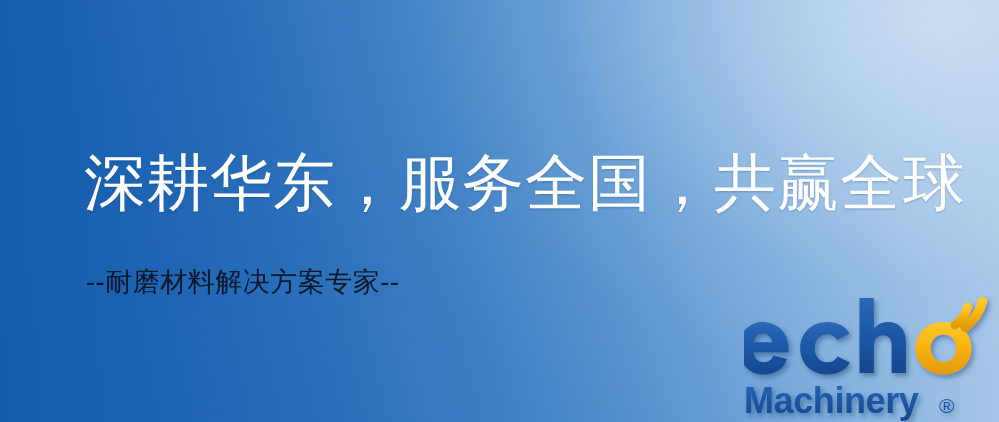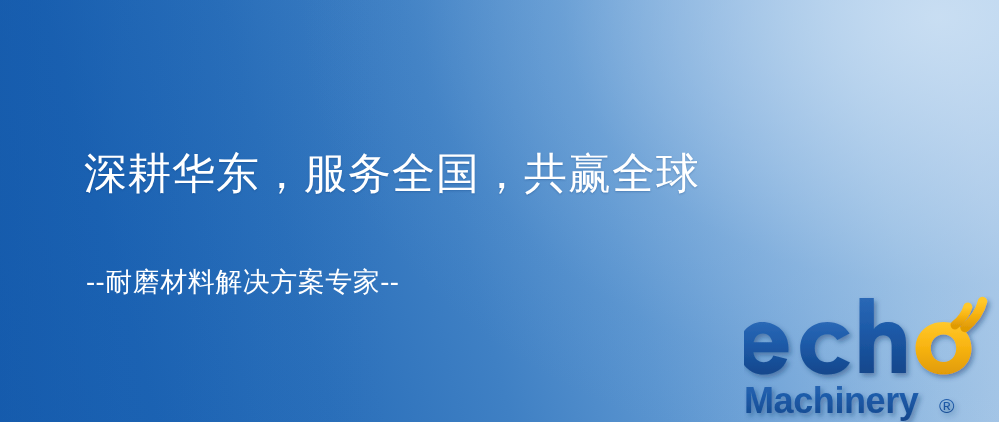--- a/index.html
+++ b/index.html
@@ -52,37 +52,37 @@
         rgba(0,0,0,0) 40%);
   }
 
   .layer { position: absolute; }
 
   
   #headline {
     left: 84px;
     top: 152px;
     font-family: "DejaVu Serif", "Liberation Serif", serif;
-    font-size: 43px;
+    font-size: 62px;
     line-height: 1;
     letter-spacing: 1px;
     color: #ffffff;
     white-space: nowrap;
     text-shadow: 0 1px 2px rgba(12,60,120,0.30);
   }
 
   
   #subtitle {
     left: 86px;
     top: 268px;
     font-family: "DejaVu Serif", "Liberation Serif", serif;
     font-size: 27px;
     line-height: 1;
     letter-spacing: 0.5px;
-    color: #ffffff;
+    color: #0f172a;
     white-space: nowrap;
   }
 
   
   #logo {
     left: 744px;
     top: 296px;
     width: 255px;
     height: 130px;
   }

